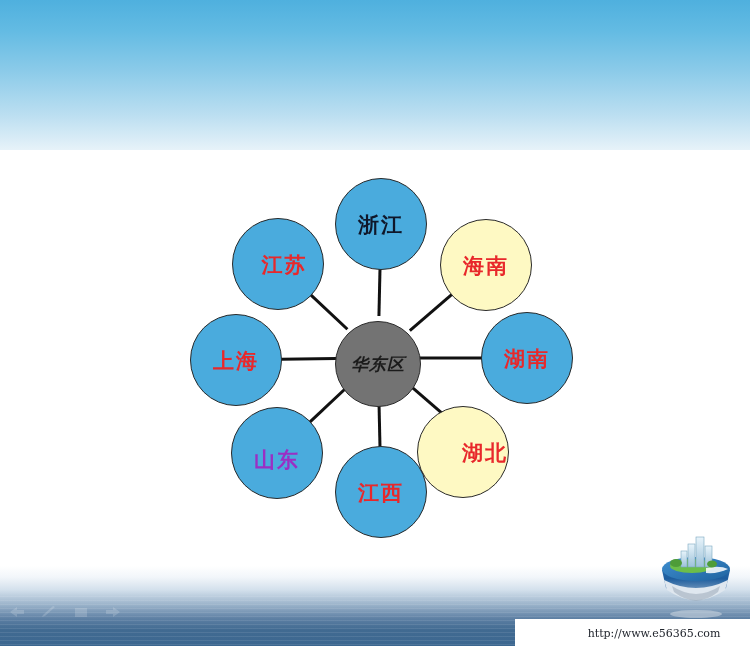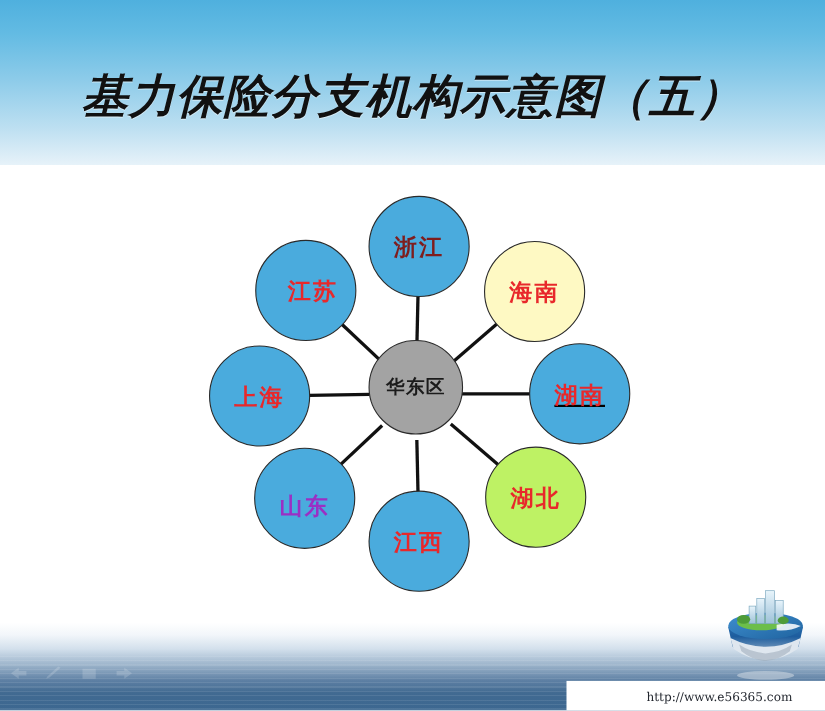--- a/index.html
+++ b/index.html
@@ -85,59 +85,58 @@
 <body>
 
 <div id="stage">
 
   <div class="bg-sky"></div>
   <div class="bg-mid"></div>
   <div class="bg-horizon-glow"></div>
   <div class="bg-water"></div>
   <div class="bg-water-shimmer"></div>
 
-  <div class="title">基力保险分支机构示意图（五）</div>
 
   <div id="diagram">
     <svg class="edge-layer" id="edge-layer" viewBox="0 0 750 646" preserveAspectRatio="none">
         <line x1="378.94006294534944" y1="316.0105217743923" x2="379.9927897014113" y2="268.98872667029394" stroke="#111111" stroke-width="3"></line>
         <line x1="409.826289698843" y1="330.5940283148851" x2="451.9004038940967" y2="294.36354109119446" stroke="#111111" stroke-width="3"></line>
         <line x1="420" y1="358" x2="482" y2="358" stroke="#111111" stroke-width="3"></line>
         <line x1="409.8062417314754" y1="385.42923598861177" x2="452.9218838591336" y2="422.6115328693445" stroke="#111111" stroke-width="3"></line>
         <line x1="378.94006294534944" y1="399.9894782256077" x2="379.9927897014113" y2="447.01127332970606" stroke="#111111" stroke-width="3"></line>
         <line x1="347.4067091756709" y1="386.7758676070422" x2="309.77852588320974" y2="422.16871327816904" stroke="#111111" stroke-width="3"></line>
         <line x1="336.00416522041985" y1="358.59149063069833" x2="280.9955372638359" y2="359.3662600385375" stroke="#111111" stroke-width="3"></line>
         <line x1="347.3976379061157" y1="329.23377963174875" x2="310.7882451005903" y2="294.8209503945549" stroke="#111111" stroke-width="3"></line>
       </svg>
     <div id="nodes">
         <div class="node sat" style="left: 335px; top: 178px; width: 92px; height: 92px; background: rgb(74, 171, 221); border-color: rgb(42, 42, 42);">
-          <span class="node-label" style="color: #7f1d1d;">浙江</span>
+          <span class="node-label" style="color: #0f172a;">浙江</span>
         </div>
         <div class="node sat" style="left: 440px; top: 219px; width: 92px; height: 92px; background: #fef9c3; border-color: rgb(42, 42, 42);">
           <span class="node-label" style="color: rgb(232, 40, 43);">海南</span>
         </div>
-        <div class="node sat" style="left: 481px; top: 312px; width: 92px; height: 92px; background: rgb(74, 171, 221); border-color: rgb(42, 42, 42); text-decoration: underline;">
+        <div class="node sat" style="left: 481px; top: 312px; width: 92px; height: 92px; background: rgb(74, 171, 221); border-color: rgb(42, 42, 42);">
           <span class="node-label" style="color: rgb(232, 40, 43);">湖南</span>
         </div>
-        <div class="node sat" style="left: 441px; top: 406px; width: 92px; height: 92px; background: #bef264; border-color: rgb(42, 42, 42);">
+        <div class="node sat" style="left: 417px; top: 406px; width: 92px; height: 92px; background: #fef9c3; border-color: rgb(42, 42, 42); justify-content: flex-end;">
           <span class="node-label" style="color: rgb(232, 40, 43);">湖北</span>
         </div>
         <div class="node sat" style="left: 335px; top: 446px; width: 92px; height: 92px; background: rgb(74, 171, 221); border-color: rgb(42, 42, 42);">
           <span class="node-label" style="color: rgb(232, 40, 43);">江西</span>
         </div>
         <div class="node sat purple" style="left: 231px; top: 407px; width: 92px; height: 92px; background: rgb(74, 171, 221); border-color: rgb(42, 42, 42);">
           <span class="node-label" style="color: rgb(155, 47, 196);">山东</span>
         </div>
         <div class="node sat" style="left: 190px; top: 314px; width: 92px; height: 92px; background: rgb(74, 171, 221); border-color: rgb(42, 42, 42);">
           <span class="node-label" style="color: rgb(232, 40, 43); text-align: right;">上海</span>
         </div>
         <div class="node sat" style="left: 232px; top: 218px; width: 92px; height: 92px; background: rgb(74, 171, 221); border-color: rgb(42, 42, 42);">
           <span class="node-label" style="color: rgb(232, 40, 43); margin-left: 13px;">江苏</span>
         </div>
-        <div class="node hub" style="left: 335px; top: 309px; width: 86px; height: 86px; background: #a3a3a3; border-color: rgb(42, 42, 42);">
+        <div class="node hub" style="left: 335px; top: 321px; width: 86px; height: 86px; background: #737373; border-color: rgb(42, 42, 42); font-style: italic;">
           <span class="node-label" style="color: rgb(27, 27, 27);">华东区</span>
         </div>
       </div>
   </div>
 
   <svg class="logo" viewBox="0 0 96 96">
     <defs>
       <linearGradient id="gl-ocean" x1="0" y1="0" x2="0" y2="1">
         <stop offset="0%" stop-color="#2f74b5"></stop>
         <stop offset="45%" stop-color="#1d5d9e"></stop>

